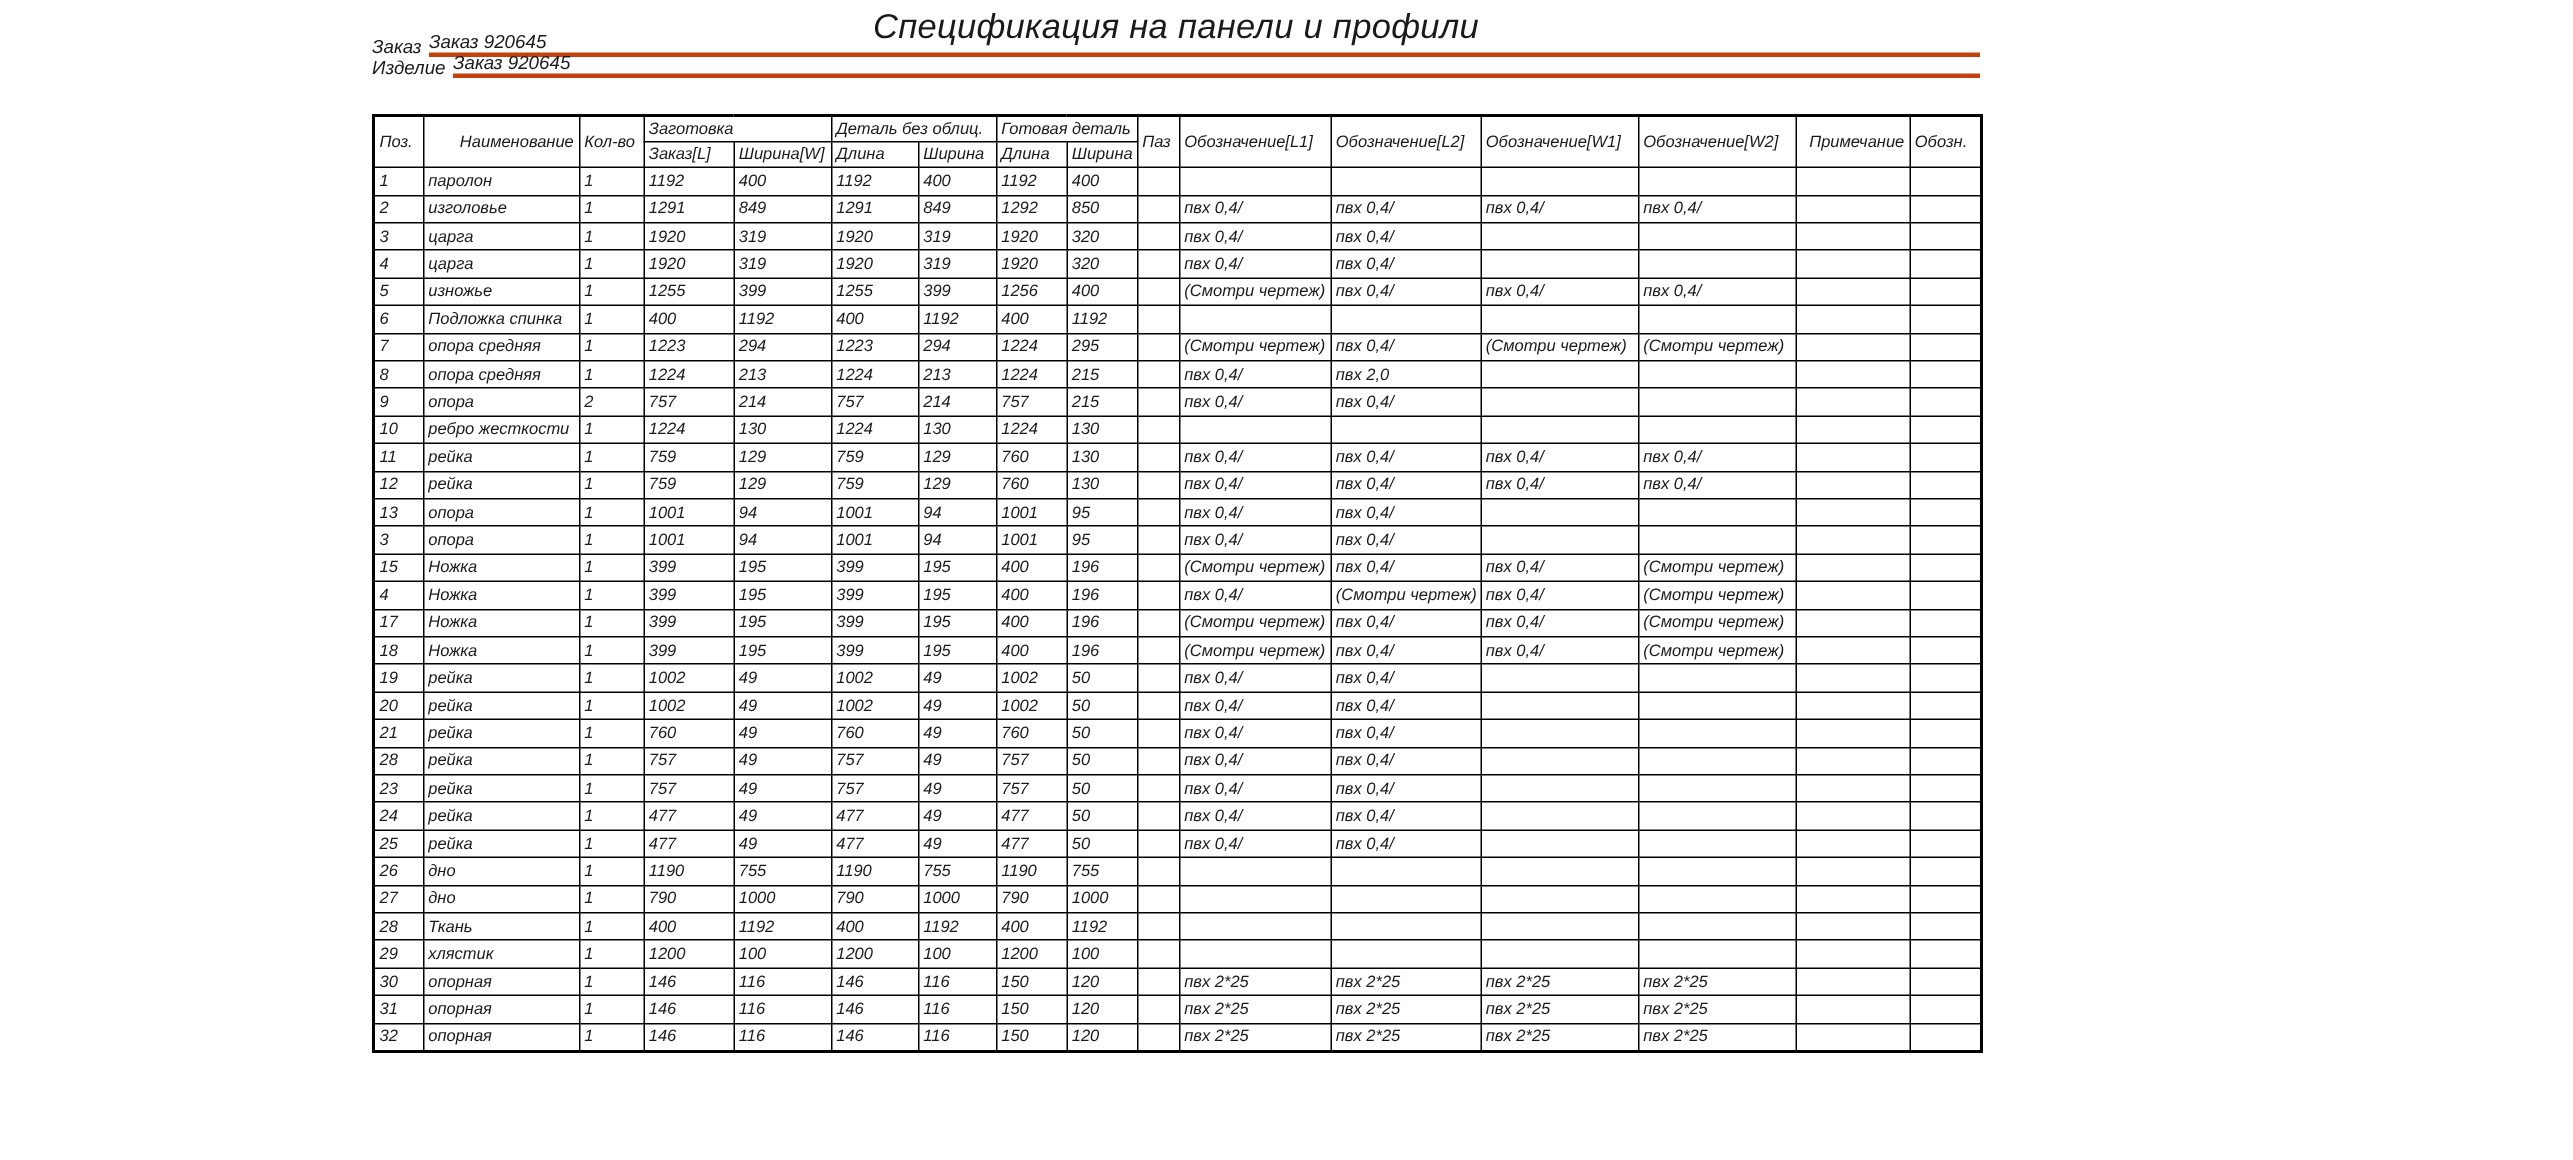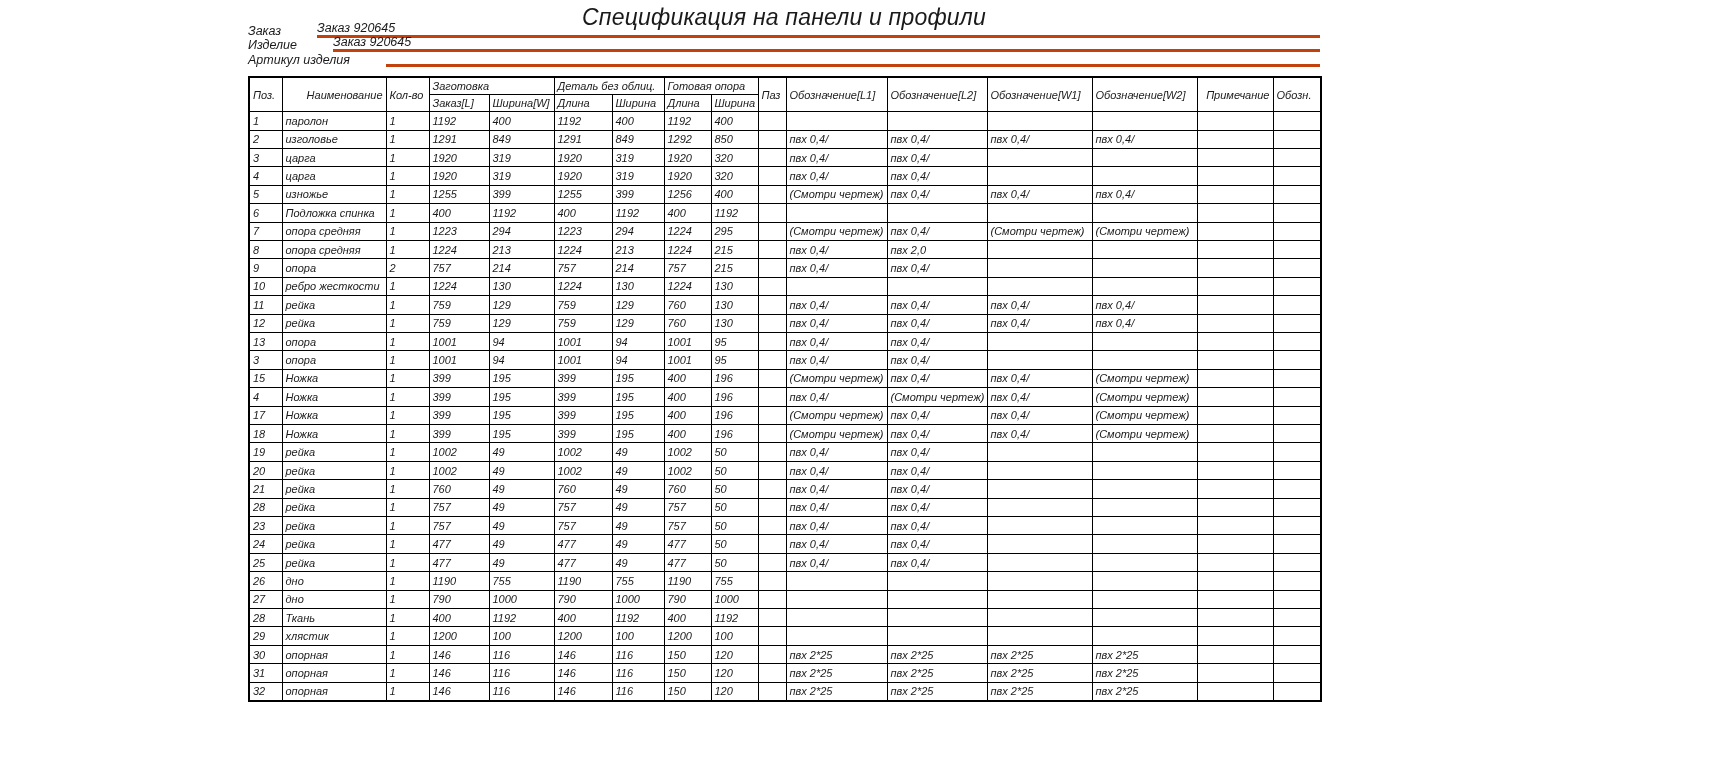--- a/index.html
+++ b/index.html
@@ -30,21 +30,20 @@
     left: 248px;
     top: 23px;
     width: 1072px;
   }
   .meta-line {
     display: flex;
     align-items: flex-end;
     font-size: 12.5px;
     height: 14.5px;
     line-height: 14px;
-    gap: 31px;
   }
   .meta-label {
     white-space: pre;
     padding-right: 5px;
   }
   .meta-value {
     flex: 1;
     border-bottom: 3px solid #c2410c;
     white-space: pre;
     line-height: 14px;
@@ -82,24 +81,20 @@
 <div class="page-title">Спецификация на панели и профили</div>
 
 <div class="meta-block">
   <div class="meta-line">
     <span class="meta-label">Заказ</span>
     <span class="meta-value">Заказ 920645</span>
   </div>
   <div class="meta-line">
     <span class="meta-label">Изделие</span>
     <span class="meta-value">Заказ 920645</span>
-  </div>
-  <div class="meta-line">
-    <span class="meta-label">Артикул изделия</span>
-    <span class="meta-value"></span>
   </div>
 </div>
 
 <table class="spec-table">
   <colgroup>
     <col style="width:33px">
       <col style="width:104px">
       <col style="width:43px">
     <col style="width:60px">
       <col style="width:65px">
@@ -115,21 +110,21 @@
     <col style="width:76px">
       <col style="width:48px">
   </colgroup>
   <thead>
     <tr>
       <th rowspan="2">Поз.</th>
       <th rowspan="2" class="span2">Наименование</th>
       <th rowspan="2">Кол-во</th>
       <th colspan="2" class="group">Заготовка</th>
       <th colspan="2" class="group">Деталь без облиц.</th>
-      <th colspan="2" class="group">Готовая опора</th>
+      <th colspan="2" class="group">Готовая деталь</th>
       <th rowspan="2">Паз</th>
       <th rowspan="2">Обозначение[L1]</th>
       <th rowspan="2">Обозначение[L2]</th>
       <th rowspan="2">Обозначение[W1]</th>
       <th rowspan="2">Обозначение[W2]</th>
       <th rowspan="2" class="span2">Примечание</th>
       <th rowspan="2">Обозн.</th>
     </tr>
     <tr>
       <th>Заказ[L]</th>

